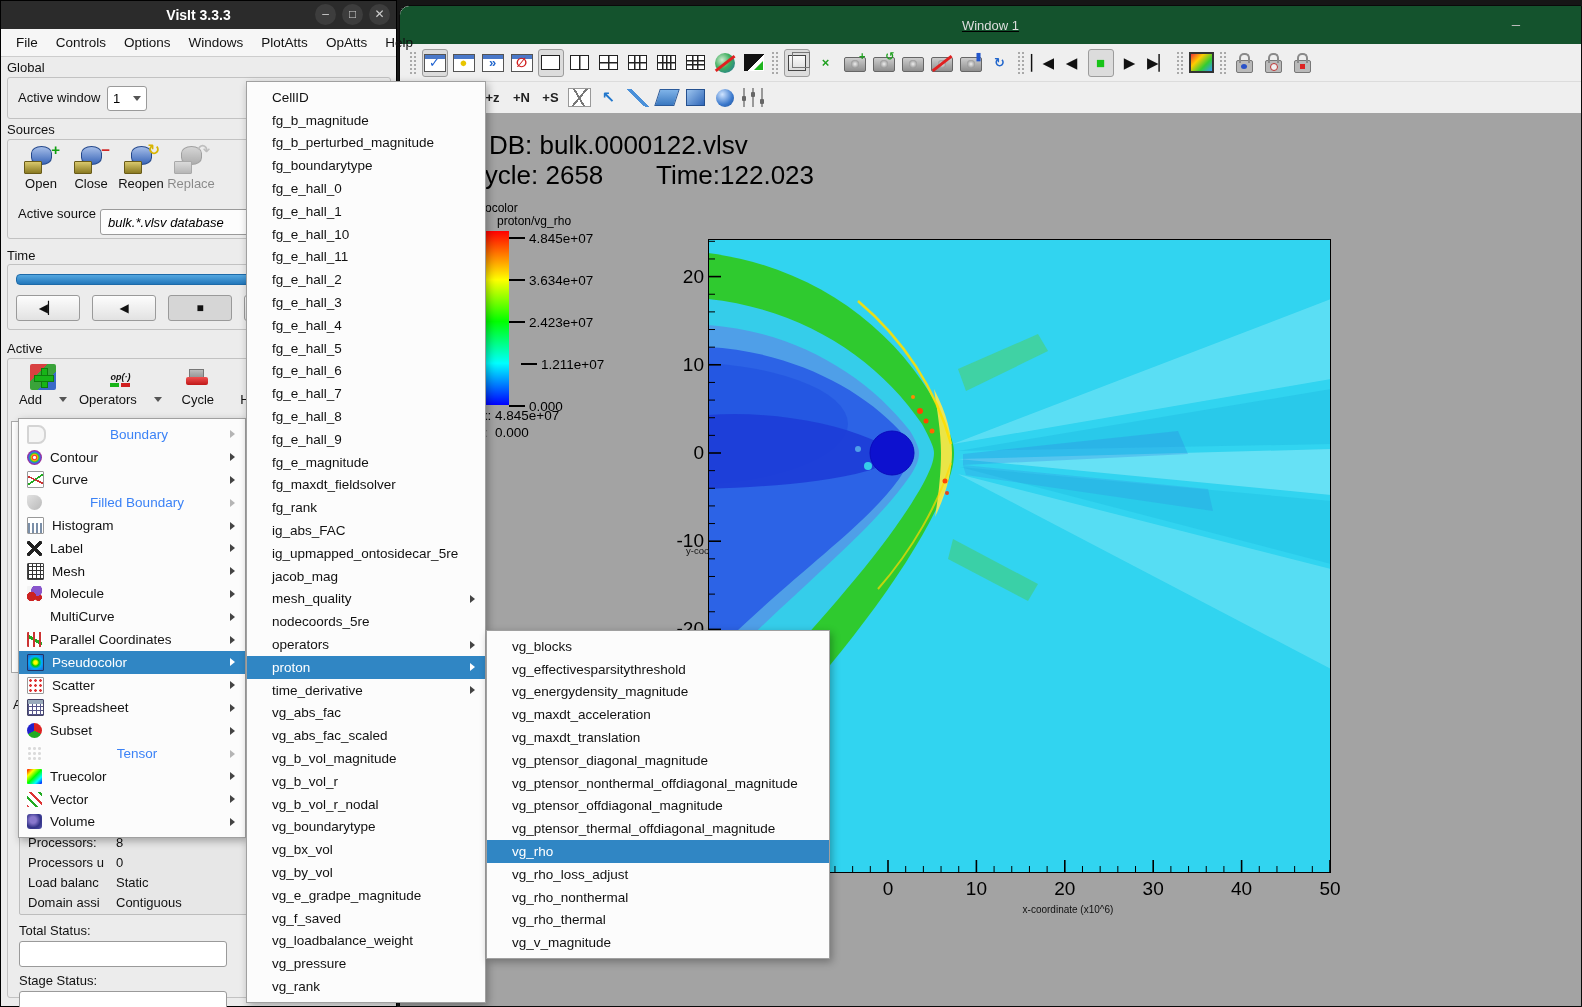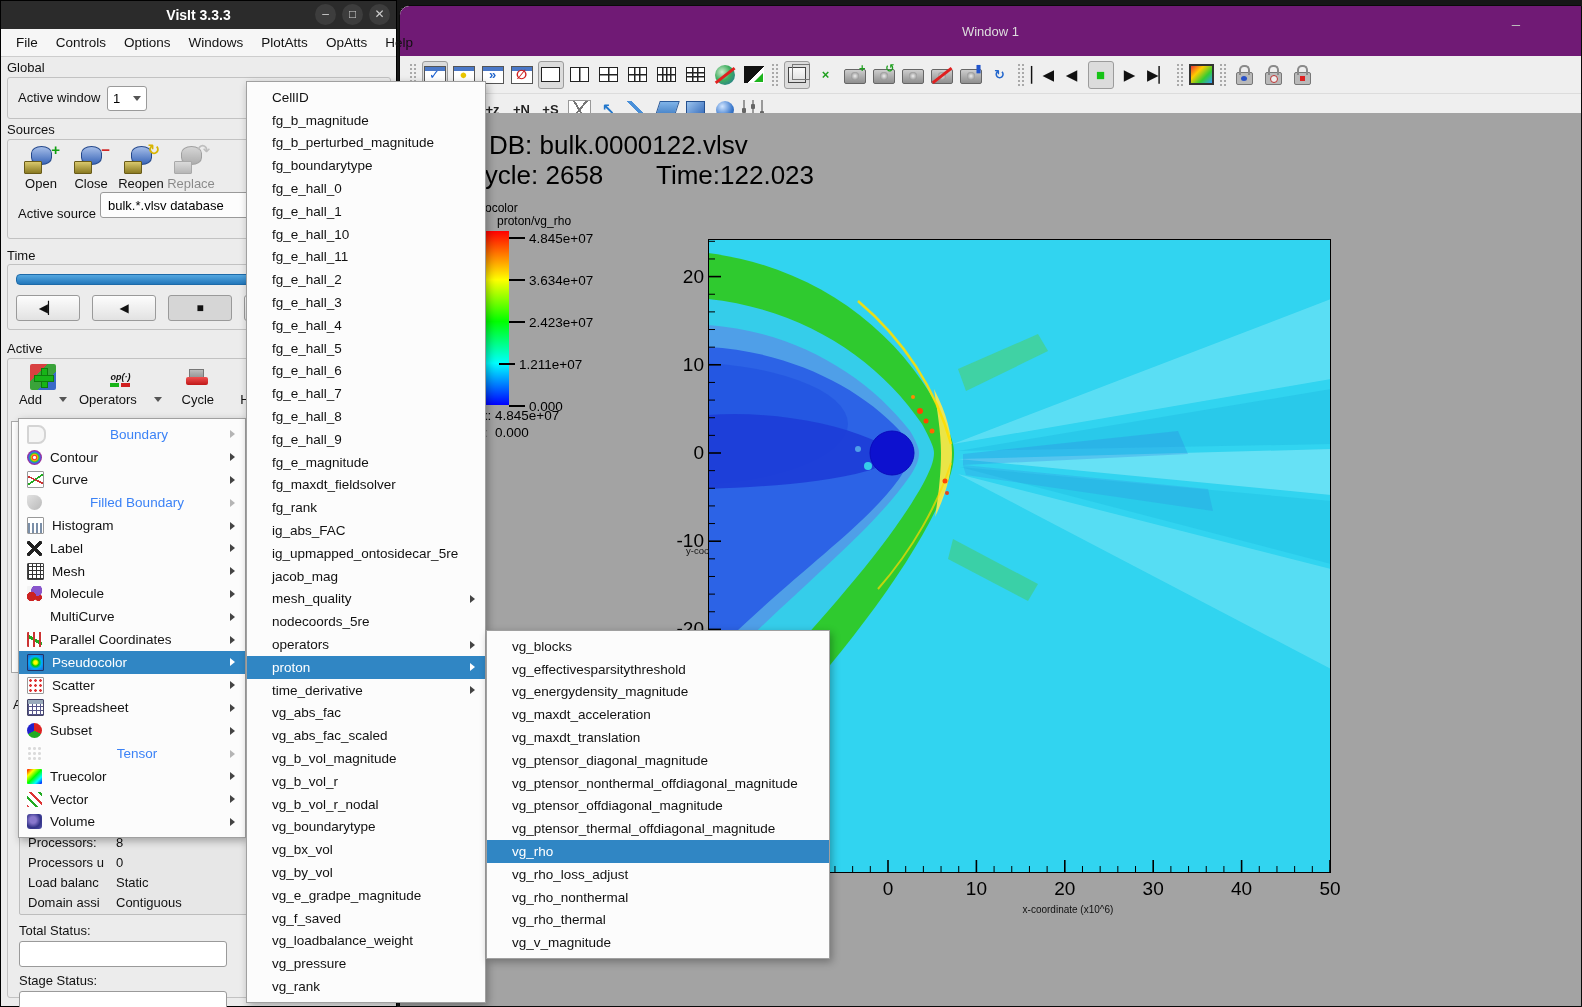--- a/index.html
+++ b/index.html
@@ -94,21 +94,21 @@
   .ic-scatter{background:#fff;border:1px solid #999;background-image:radial-gradient(#d33 1px,transparent 1.6px);background-size:5px 5px;}
   .ic-spreadsheet{background:#fff;border:1px solid #446;background-image:linear-gradient(#9ab 0 4px,transparent 4px),repeating-linear-gradient(0deg,#558 0 1px,transparent 1px 4px),repeating-linear-gradient(90deg,#558 0 1px,transparent 1px 4px);}
   .ic-subset{background:conic-gradient(#d22 0 120deg,#2a2 0 240deg,#22c 0 360deg);border-radius:50%;}
   .ic-tensor{background:#fff;background-image:radial-gradient(#aaa 1.2px,transparent 1.8px);background-size:5px 5px;}
   .ic-truecolor{background:linear-gradient(135deg,#f00,#ff0,#0f0,#0ff,#00f);}
   .ic-vector{background:#fff;background-image:repeating-linear-gradient(45deg,#d33 0 2px,transparent 2px 6px,#2a2 6px 8px,transparent 8px 12px);}
   .ic-volume{background:radial-gradient(circle at 40% 40%,#87c 0 25%,#338 60%,#55a);border-radius:3px;}
   
   .viz-window{position:absolute;left:399px;top:5px;width:1183px;height:1002px;background:#efefef;
               border:1px solid #0a0a0a;border-radius:10px 0 0 0;box-sizing:border-box;z-index:1;overflow:hidden;}
-  .vw-titlebar{position:relative;height:50px;background:#701a75;border-radius:9px 0 0 0;display:flex;align-items:center;justify-content:center;}
+  .vw-titlebar{position:relative;height:38px;background:#14532d;border-radius:9px 0 0 0;display:flex;align-items:center;justify-content:center;text-decoration:underline;}
   .vw-title{color:#dedede;font-size:13px;}
   .vw-min{position:absolute;right:55px;top:8px;color:#bbb;font-size:15px;background:none;border:none;cursor:pointer;}
   .vw-toolbar{display:flex;align-items:center;background:#efefef;border-bottom:1px solid #dcdcdc;padding-left:6px;}
   .vw-toolbar.r1{height:37px;}
   .vw-toolbar.r2{height:31px;}
   .tb-group{display:flex;align-items:center;}
   .tb-handle{width:8px;height:24px;margin:0 3px;background-image:radial-gradient(#a9a9a9 1px,transparent 1.3px);background-size:4px 4px;}
   .tb-item{position:relative;width:26px;height:28px;margin:0 1.5px;display:flex;align-items:center;justify-content:center;cursor:pointer;border-radius:3px;}
   .tb-item.pressed{background:#dcdcdc;border:1px solid #9c9c9c;box-sizing:border-box;}
   .tb-glyph{position:absolute;left:0;top:0;right:0;bottom:0;display:flex;align-items:center;justify-content:center;
@@ -230,21 +230,21 @@
             <span class="src-icon">
               <span class="cyl"></span>
               <span class="fold"></span>
               <span class="src-badge" style="color: rgb(136, 136, 136);">↷</span>
             </span>
             <span class="src-label">Replace</span>
           </div>
 
       </div>
       <span class="lbl" style="position:absolute;left:10px;top:66px;">Active source</span>
-      <div class="combobox" style="left:92px;top:52px;width:290px;height:26px;">
+      <div class="combobox" style="left:92px;top:69px;width:290px;height:26px;font-style:italic;">
         <span>bulk.*.vlsv database</span>
         <span class="caret"></span>
       </div>
     </div>
 
     <span class="sec-label" style="left:6px;top:247px;">Time</span>
     <div class="gbox" style="left:6px;top:263px;width:384px;height:66px;">
       <div class="time-slider"></div>
       <div class="vcr-row">
         <button class="vcr-btn">
@@ -537,21 +537,21 @@
           <div class="cb-tick" style="left: 109px; top: 166px;">
             <span class="cb-dash"></span>
             <span class="cb-val">3.634e+07</span>
           </div>
 
           <div class="cb-tick" style="left: 109px; top: 208px;">
             <span class="cb-dash"></span>
             <span class="cb-val">2.423e+07</span>
           </div>
 
-          <div class="cb-tick" style="left: 99px; top: 250px;">
+          <div class="cb-tick" style="left: 121px; top: 250px;">
             <span class="cb-dash"></span>
             <span class="cb-val">1.211e+07</span>
           </div>
 
           <div class="cb-tick" style="left: 109px; top: 292px;">
             <span class="cb-dash"></span>
             <span class="cb-val">0.000</span>
           </div>
 
       </div>

